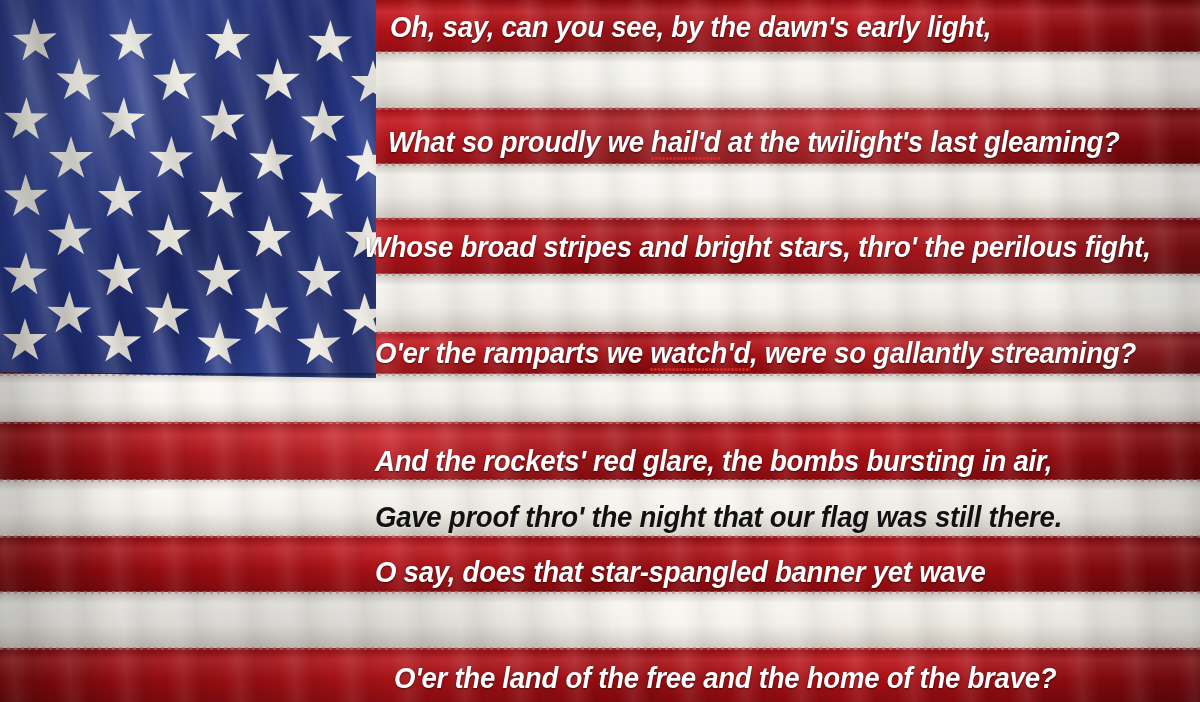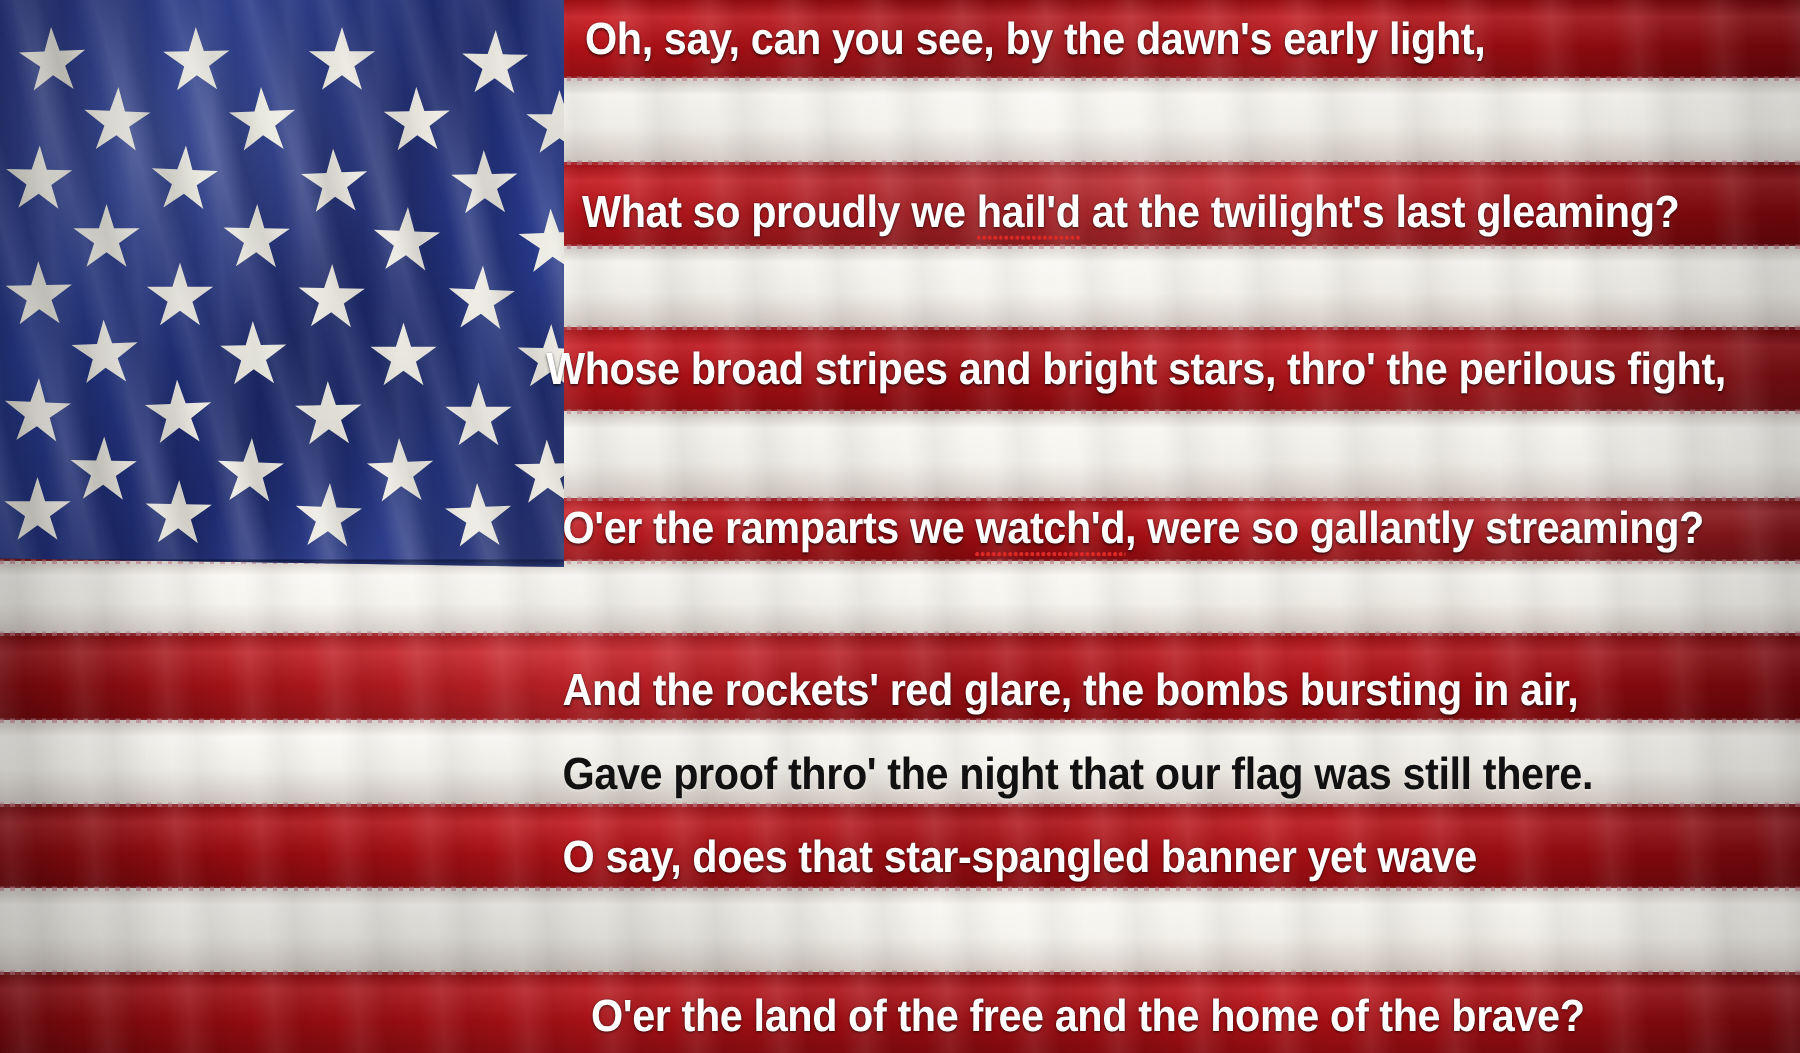--- a/index.html
+++ b/index.html
@@ -114,20 +114,21 @@
     clip-path: polygon(50% 0%, 61% 35%, 98% 35%, 68% 57%, 79% 91%,
                        50% 70%, 21% 91%, 32% 57%, 2% 35%, 39% 35%);
     filter: drop-shadow(0 1px 1px rgba(0,0,0,.35));
     opacity: .97;
   }
 
   
   #lyrics {
     position: absolute;
     inset: 0;
+    font-style: italic;
   }
   .line {
     position: absolute;
     white-space: nowrap;
     font-weight: 700;
     font-size: 30px;
     line-height: 1;
     letter-spacing: -0.3px;
     transform: scaleX(0.92);
     transform-origin: left center;

